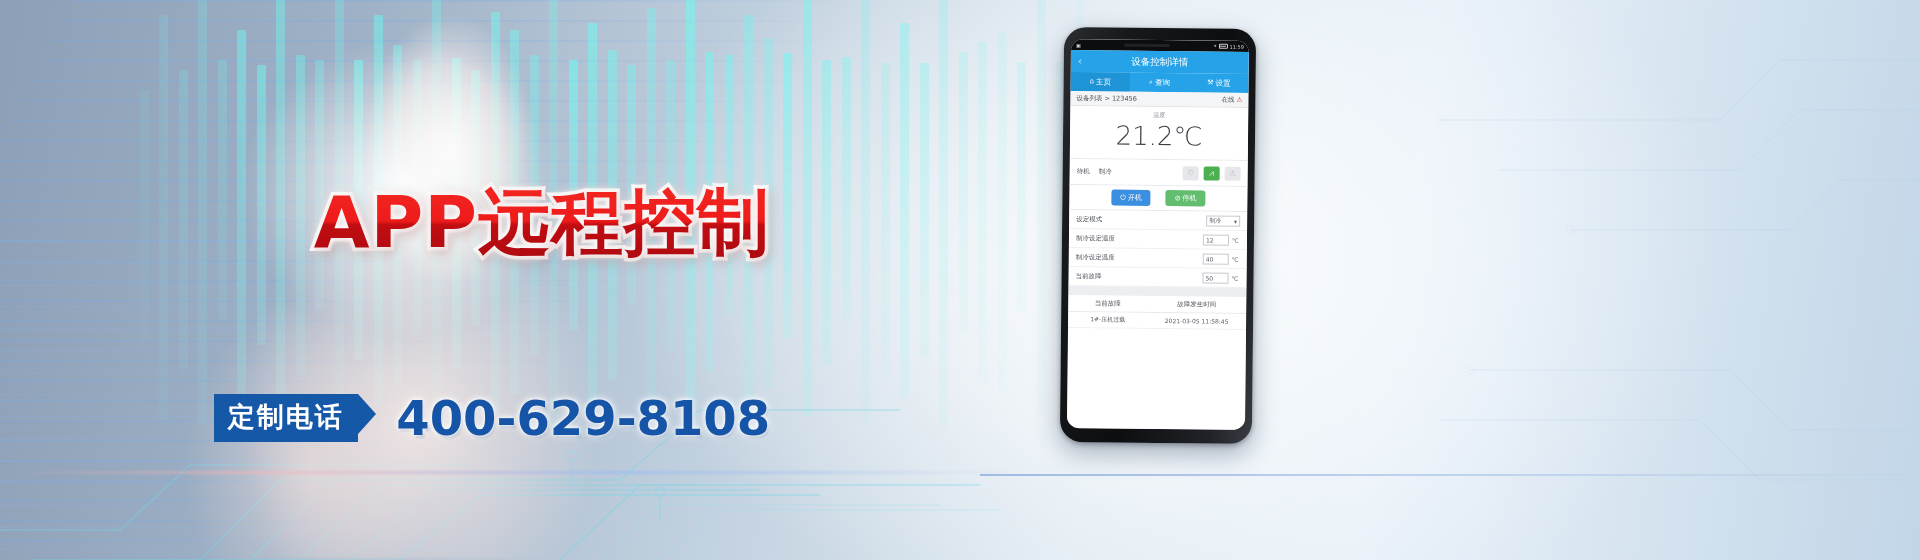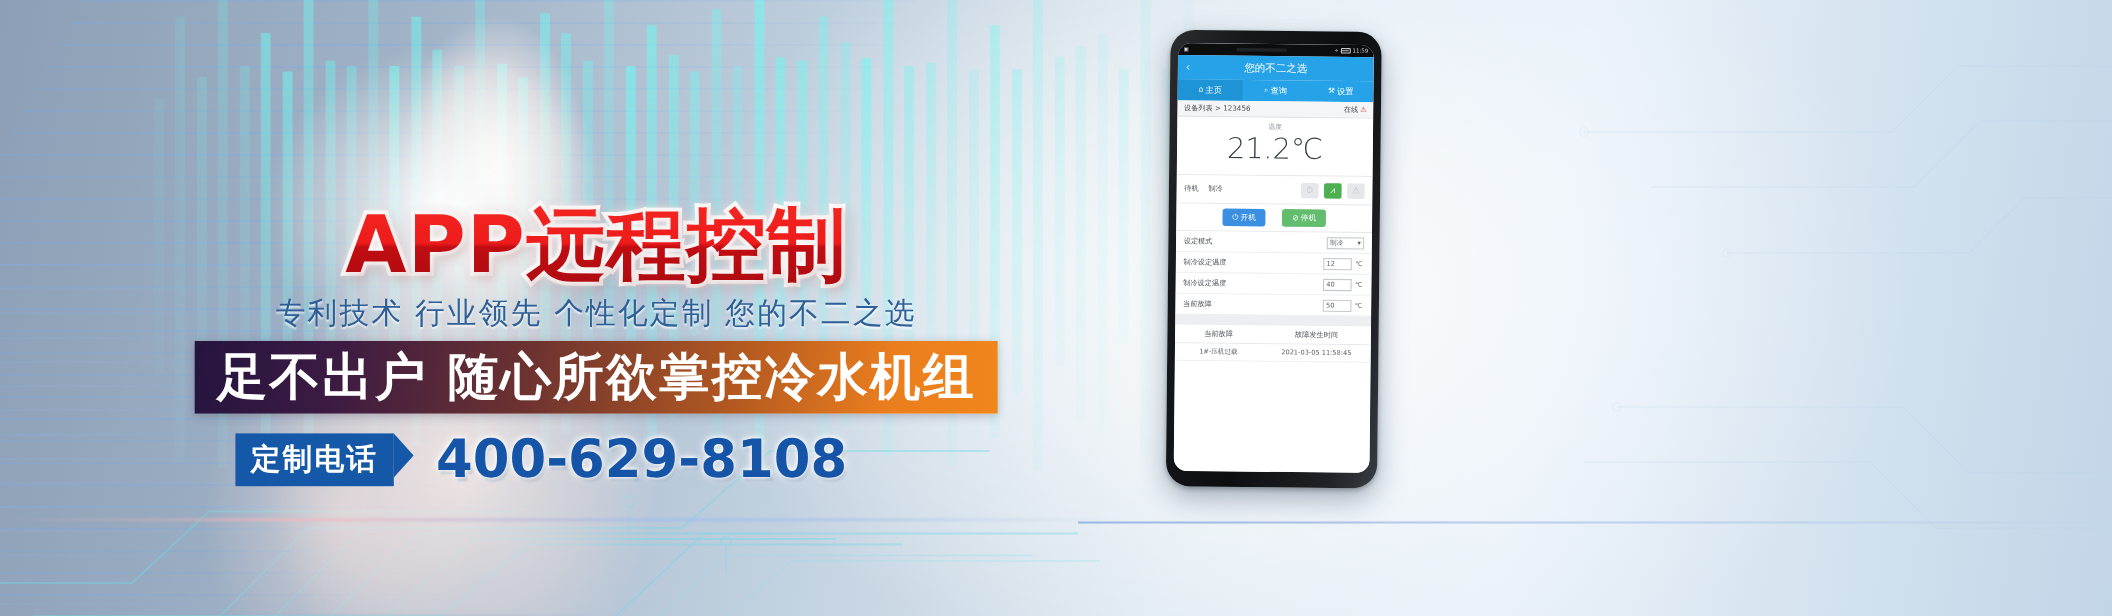--- a/index.html
+++ b/index.html
@@ -399,24 +399,20 @@
     <div class="hand"></div>
     <div class="glow-center"></div>
     <div class="right-wash"></div>
     <div class="bottom-streak"></div>
     <div class="bottom-streak2"></div>
   </div>
 
   <div id="copy">
     <div class="headline-stroke">APP远程控制</div>
     <div class="headline">APP远程控制</div>
-    <div class="subline">专利技术 行业领先 个性化定制 您的不二之选</div>
-    <div class="ribbon-wrap">
-      <div class="ribbon">足不出户 随心所欲掌控冷水机组</div>
-    </div>
     <div class="phone-row">
       <span class="tel-tag">定制电话</span>
       <span class="tel-num">400-629-8108</span>
     </div>
   </div>
 
   <div id="phone">
     <div class="phone-body">
       <div class="phone-screen">
 
@@ -427,21 +423,21 @@
           <div class="sb-notch"></div>
           <div class="sb-right">
             <span>⌖</span>
             <span class="batt"></span>
             <span>11:59</span>
           </div>
         </div>
 
         <div class="nav-bar">
           <span class="nav-back">‹</span>
-          <span>您的不二之选</span>
+          <span>设备控制详情</span>
         </div>
 
         <div class="tab-bar">
           <div class="tab active">
             <span class="tab-ico">⌂</span>
             <span>主页</span>
           </div>
           <div class="tab">
             <span class="tab-ico">⌕</span>
             <span>查询</span>

